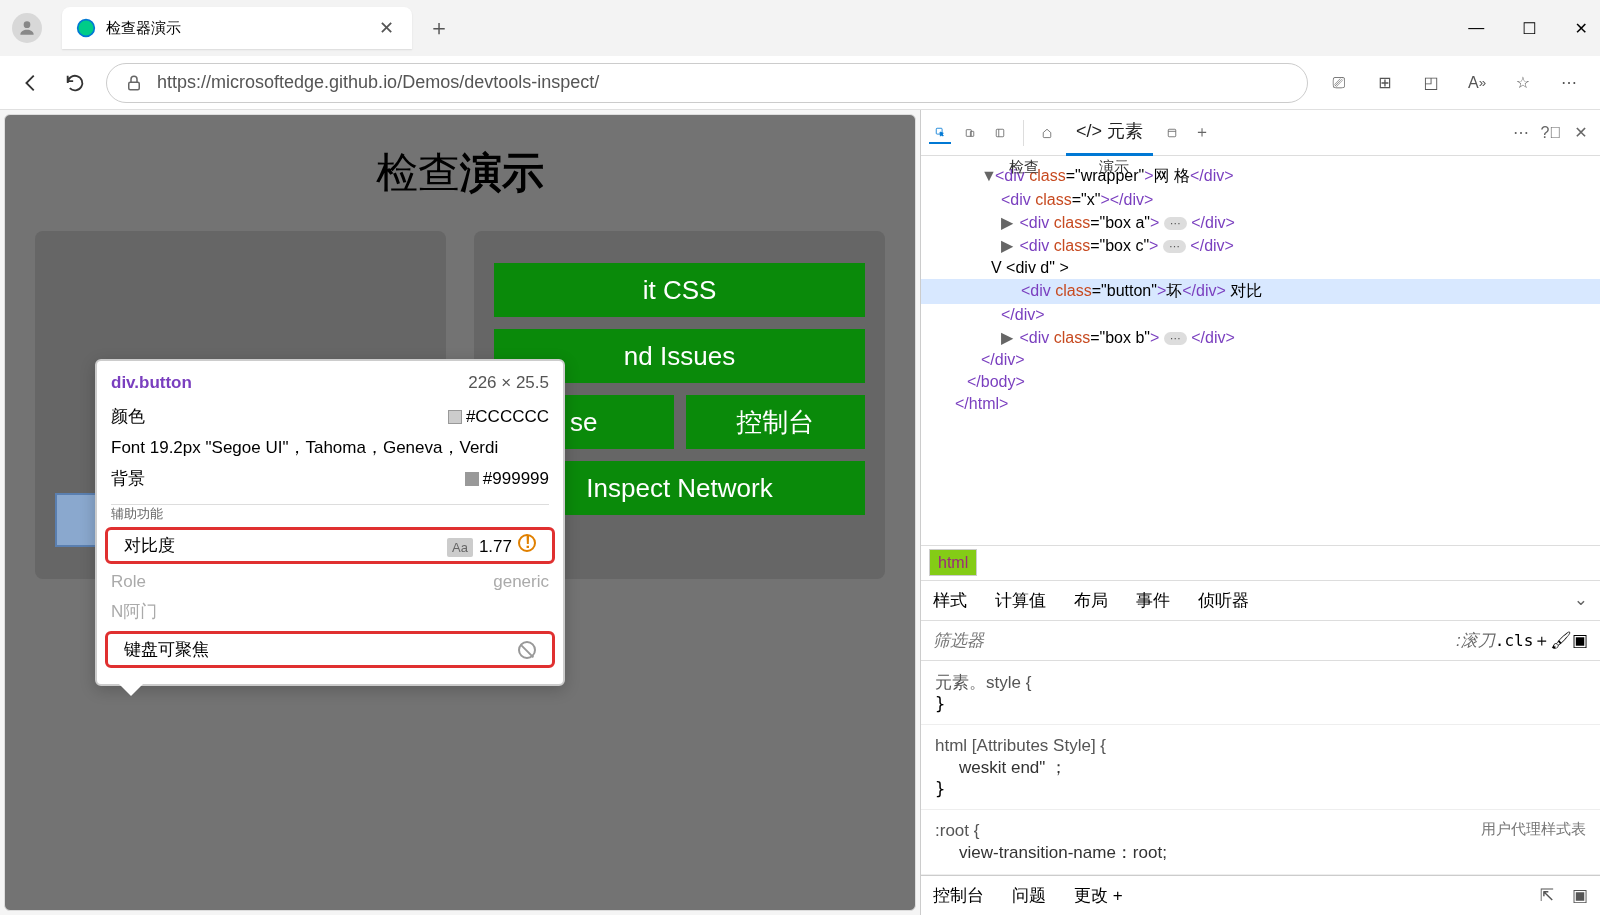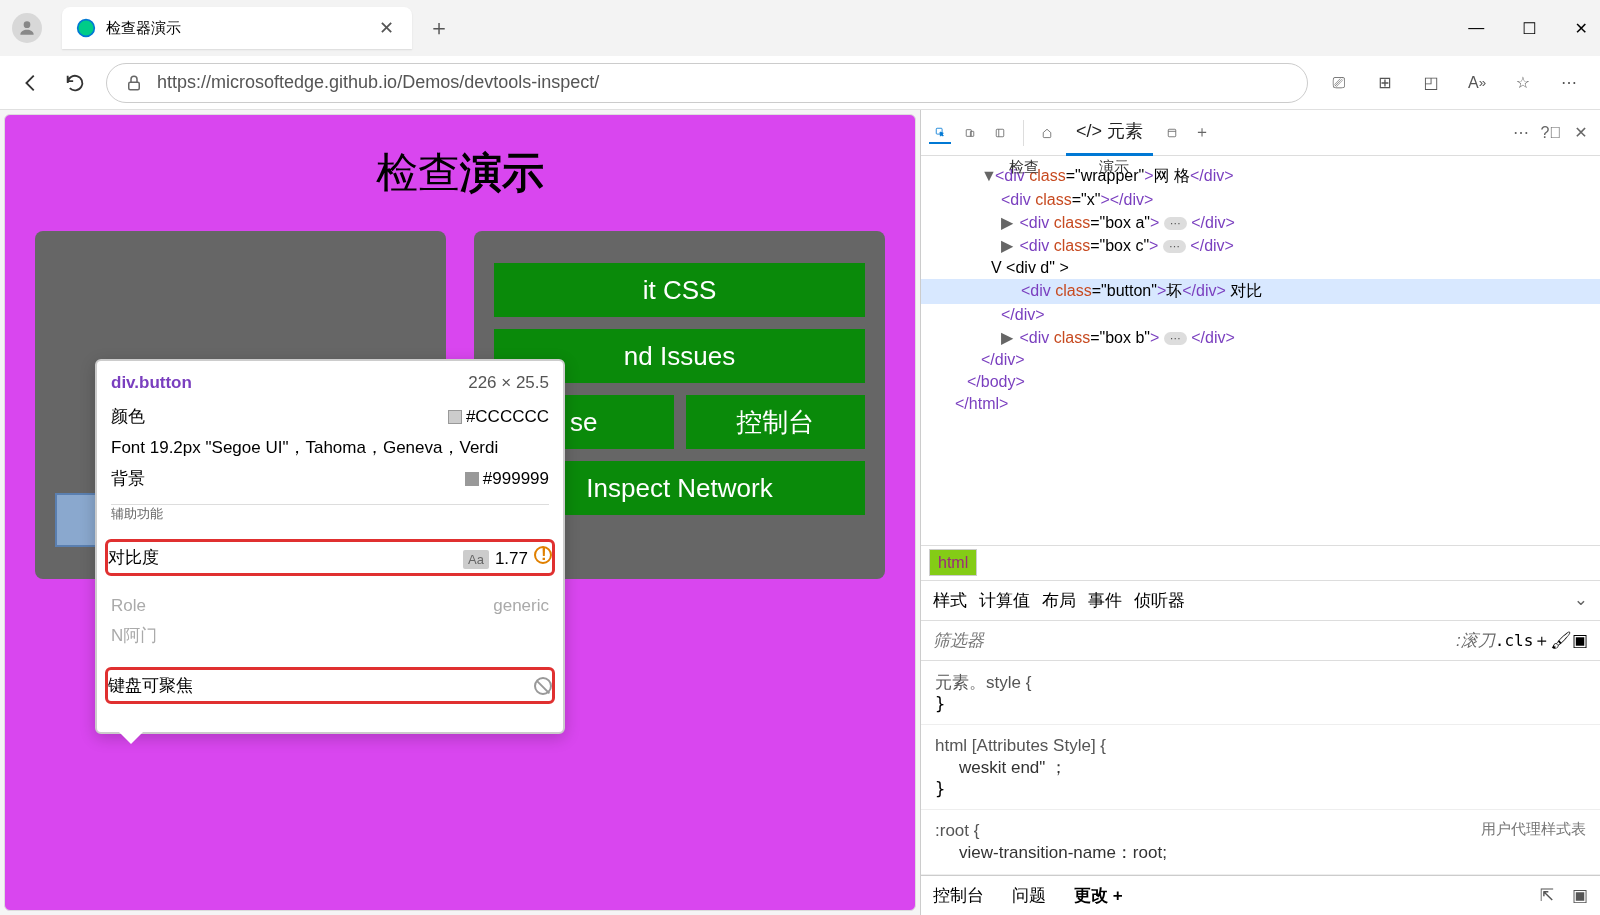--- a/index.html
+++ b/index.html
@@ -11,36 +11,36 @@
 .tab-favicon{width:20px;height:20px;margin-right:10px}
 .tab-title{flex:1;font-size:15px}
 .tab-close{font-size:18px;color:#555;padding:4px;cursor:pointer}
 .newtab{font-size:22px;margin-left:16px;color:#555;cursor:pointer}
 .win-controls{margin-left:auto;display:flex;gap:38px;font-size:16px}
 .addr-bar{height:54px;background:#fff;display:flex;align-items:center;padding:0 18px;gap:18px;border-bottom:1px solid #e0e0e0}
 .icon-btn{width:26px;height:26px;display:flex;align-items:center;justify-content:center;cursor:pointer;color:#555}
 .url-box{flex:1;height:40px;border:1px solid #ccc;border-radius:20px;display:flex;align-items:center;padding:0 18px;font-size:18px;color:#555}
 .right-icons{display:flex;gap:20px;color:#555}
 .main{display:flex;height:calc(100% - 110px)}
-.page{flex:1;background:#d946ef;padding:30px;position:relative;border:1px solid #ddd;margin:4px;border-radius:6px}
+.page{flex:1;background:#737373;padding:30px;position:relative;border:1px solid #ddd;margin:4px;border-radius:6px}
 .page h1{text-align:center;font-size:42px;font-weight:400;margin-bottom:30px}
 .page h1 b{font-weight:700}
 .boxes{display:flex;gap:28px}
 .box{background:#666;padding:20px;border-radius:8px;flex:1}
 .btn-row{margin:12px 0}
 .green-btn{background:#0a8a0a;color:#fff;font-size:26px;height:54px;display:flex;align-items:center;justify-content:center;width:100%}
 .bad-btn{background:#8aa8ce;color:#aaa;font-size:26px;height:54px;display:flex;align-items:center;justify-content:center;width:100%;border:2px solid #5a7fb0;position:relative}
 .tooltip{position:absolute;top:244px;left:90px;width:470px;background:#fff;border:2px solid #ccc;border-radius:6px;box-shadow:0 4px 16px rgba(0,0,0,0.2);padding:12px 14px;font-size:17px;z-index:10}
 .tt-head{display:flex;justify-content:space-between;margin-bottom:8px}
 .tt-sel{color:#7a3fbf;font-weight:600}
 .tt-dim{color:#555}
 .tt-row{display:flex;justify-content:space-between;padding:4px 0;align-items:center}
 .tt-swatch{display:inline-block;width:14px;height:14px;background:#ccc;border:1px solid #999;margin-right:4px;vertical-align:middle}
 .tt-subhead{font-size:13px;color:#666;margin-top:10px;border-top:1px solid #ddd;padding-top:0}
-.tt-hl{border:3px solid #e03030;border-radius:6px;margin:16px -6px;padding:4px 0}
+.tt-hl{border:3px solid #e03030;border-radius:6px;margin:4px -6px;padding:4px 16px}
 .tt-hl.flex{display:flex;justify-content:space-between;align-items:center}
 .aa-chip{background:#ccc;color:#666;padding:2px 5px;font-size:13px;border-radius:2px;margin-right:6px}
 .warn-ic{width:18px;height:18px;border:2px solid #e08000;border-radius:50%;display:inline-block;position:relative;margin-left:6px}
 .warn-ic::before{content:"!";position:absolute;left:5px;top:-3px;color:#e08000;font-weight:bold}
 .block-ic{width:18px;height:18px;border:2px solid #999;border-radius:50%;display:inline-block;position:relative}
 .block-ic::before{content:"";position:absolute;width:18px;height:2px;background:#999;top:7px;left:-2px;transform:rotate(45deg)}
 .tt-arrow{position:absolute;bottom:-12px;left:22px;width:0;height:0;border-left:12px solid transparent;border-right:12px solid transparent;border-top:12px solid #fff}
 .devtools{width:680px;background:#fff;border-left:1px solid #ccc;display:flex;flex-direction:column}
 .dt-tabs{display:flex;align-items:center;border-bottom:1px solid #ddd;height:46px;padding:0 8px;gap:8px}
 .dt-ic{width:22px;height:22px;display:flex;align-items:center;justify-content:center;color:#666;padding:6px}
@@ -51,21 +51,21 @@
 .dom-tree{padding:8px 0;font-family:Consolas,monospace;font-size:16px;flex:1;overflow:auto}
 .dom-line{padding:2px 0 2px 60px;white-space:nowrap}
 .dom-line.i1{padding-left:80px}
 .dom-line.i2{padding-left:100px}
 .dom-line.sel{background:#d8e8ff}
 .tag{color:#7a3fbf}
 .attr{color:#c74a20}
 .collapse{color:#666;display:inline-block;width:14px}
 .ellip{display:inline-block;background:#ddd;border-radius:8px;padding:0 6px;font-size:11px;color:#555;vertical-align:middle}
 .crumbs{border-top:1px solid #ddd;border-bottom:1px solid #ddd;padding:8px;font-size:16px;color:#9a2a7a}
-.style-tabs{display:flex;border-bottom:1px solid #ddd;padding:8px 12px;gap:12px;font-size:17px;}
+.style-tabs{display:flex;border-bottom:1px solid #ddd;padding:8px 12px;gap:28px;font-size:17px;}
 .style-tabs span.chev{margin-left:auto;color:#666}
 .filter-row{display:flex;align-items:center;border-bottom:1px solid #ddd;padding:8px 12px;font-size:17px}
 .filter-row input{border:none;flex:1;font-size:17px;outline:none;font-style:italic;color:#888}
 .cls{font-family:monospace;font-size:16px}
 .ghost{opacity:0.6;font-style:italic}
 .css-block{padding:10px 14px;font-family:Consolas,monospace;font-size:17px;border-bottom:1px solid #eee;position:relative}
 .sel-name{color:#555}
 .prop{padding-left:24px;color:#333}
 .ua-label{position:absolute;right:14px;top:10px;color:#777;font-size:15px}
 .drawer{border-top:1px solid #ccc;padding:8px 12px;display:flex;gap:28px;font-size:17px;align-items:center}
@@ -263,20 +263,20 @@
       <span>＋</span>
       <span>🖌</span>
       <span>▣</span>
     </div>
     <div class="css-block"><span class="sel-name">元素。style {</span><br>}</div>
     <div class="css-block"><span class="sel-name">html [Attributes            Style] {</span><br><span class="prop">weskit                       end" ；</span><br>}</div>
     <div class="css-block"><span class="ua-label">用户代理样式表</span><span class="sel-name">:root {</span><br><span class="prop">view-transition-name：root;</span></div>
     <div class="drawer">
       <span>控制台</span>
       <span>问题</span>
-      <span style="font-weight:700">更改 +</span>
+      <span style="font-weight:400">更改 +</span>
       <span class="chev">
           <span>⇱</span>
           <span>▣</span>
         </span>
     </div>
   </div>
 </div>
 
 </body></html>

